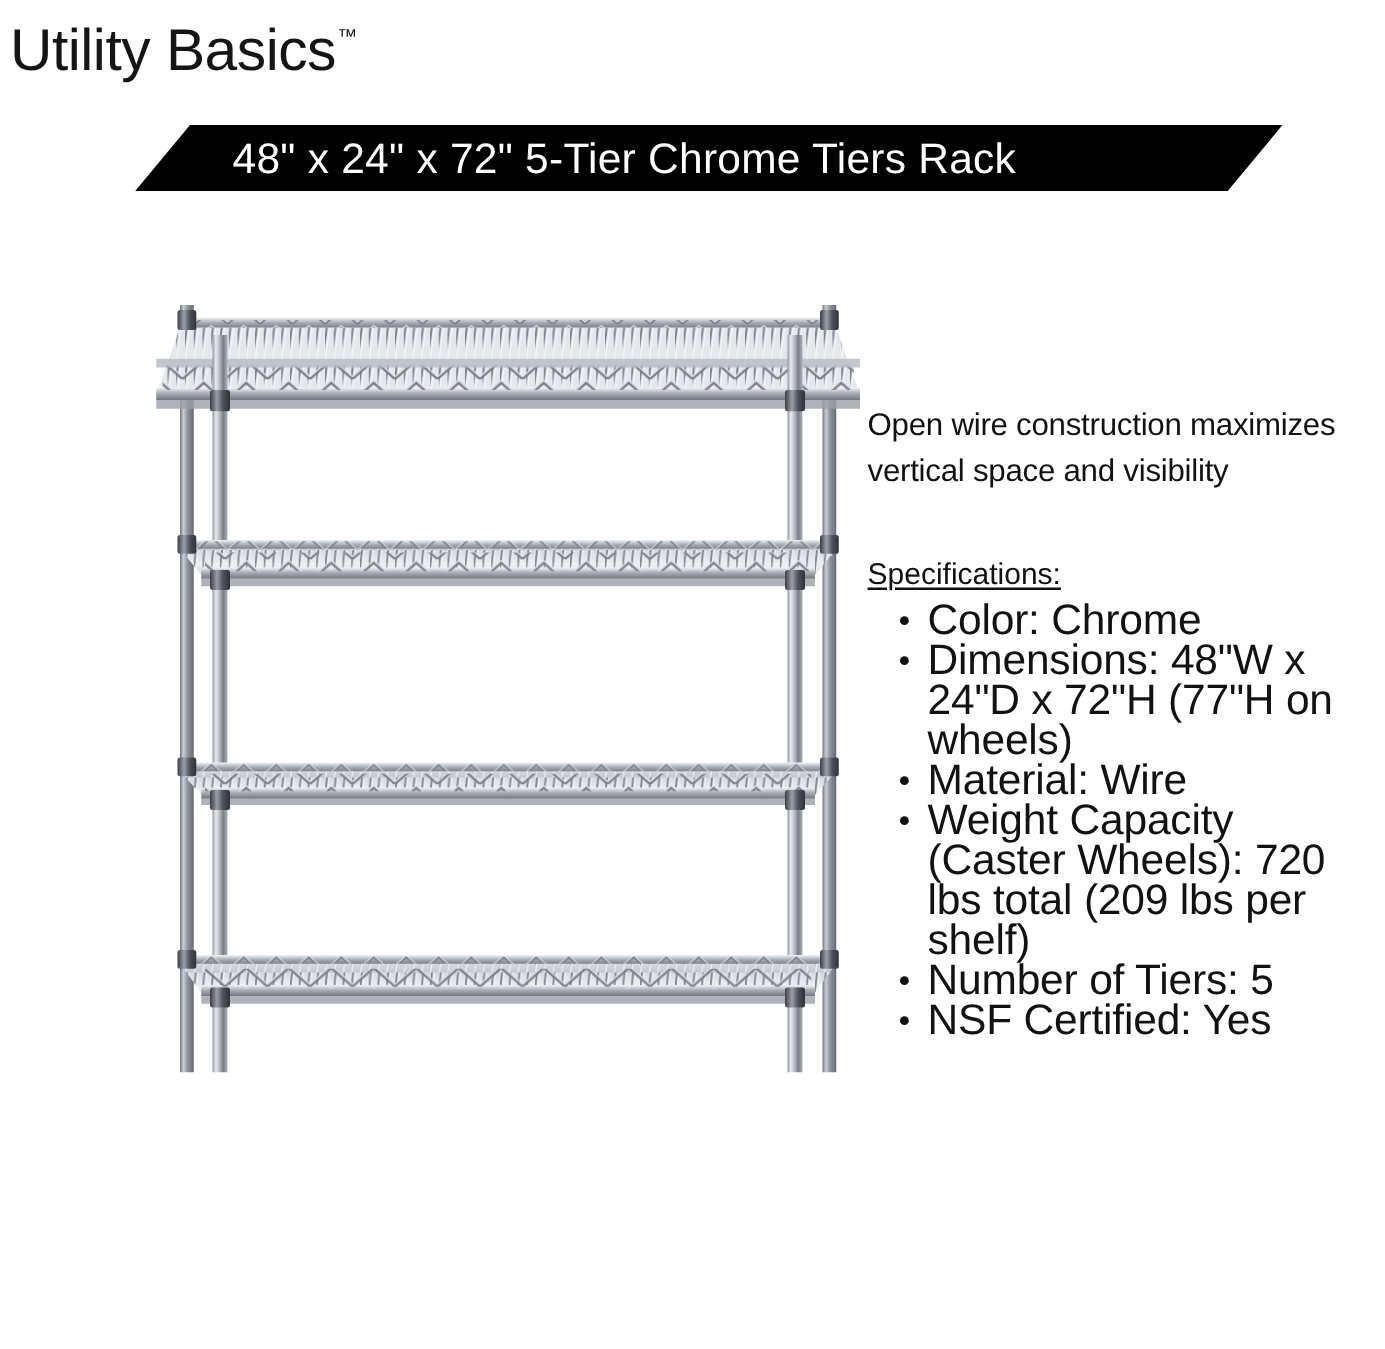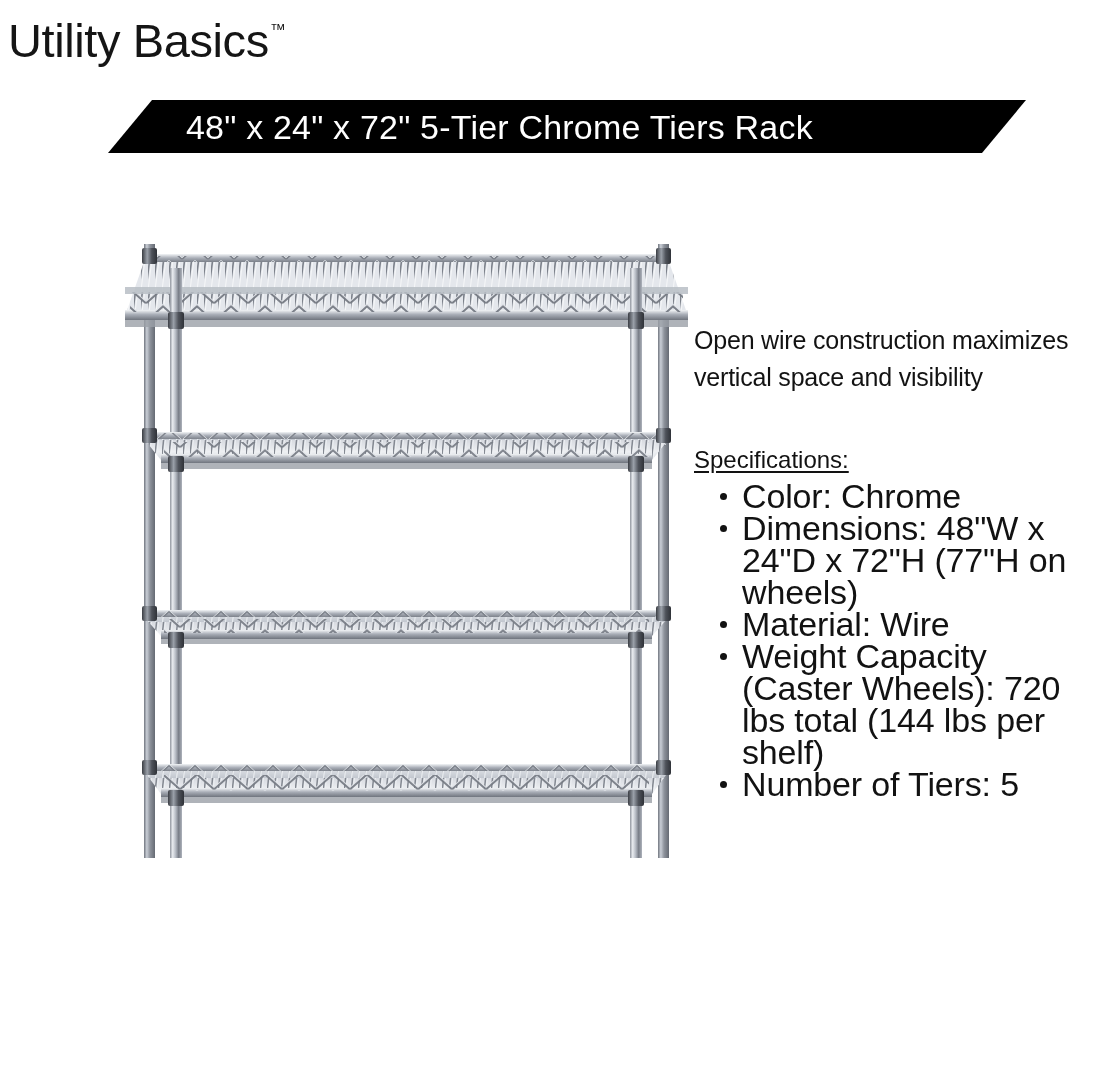--- a/index.html
+++ b/index.html
@@ -340,18 +340,19 @@
     <p class="headline">Open wire construction maximizes vertical space and visibility</p>
 
     <div>
       <span class="spec-title">Specifications:</span>
     </div>
 
     <ul class="spec-list">
       <li><span class="dot"></span><span>Color: Chrome</span></li>
       <li><span class="dot"></span><span>Dimensions: 48"W x 24"D x 72"H (77"H on wheels)</span></li>
       <li><span class="dot"></span><span>Material: Wire</span></li>
-      <li><span class="dot"></span><span>Weight Capacity (Caster Wheels): 720 lbs total (144 lbs per shelf)</span></li>
+      <li><span class="dot"></span><span>Weight Capacity (Caster Wheels): 720 lbs total (209 lbs per shelf)</span></li>
       <li><span class="dot"></span><span>Number of Tiers: 5</span></li>
+      <li><span class="dot"></span><span>NSF Certified: Yes</span></li>
     </ul>
   </div>
 
 </div>
 
 </body></html>

